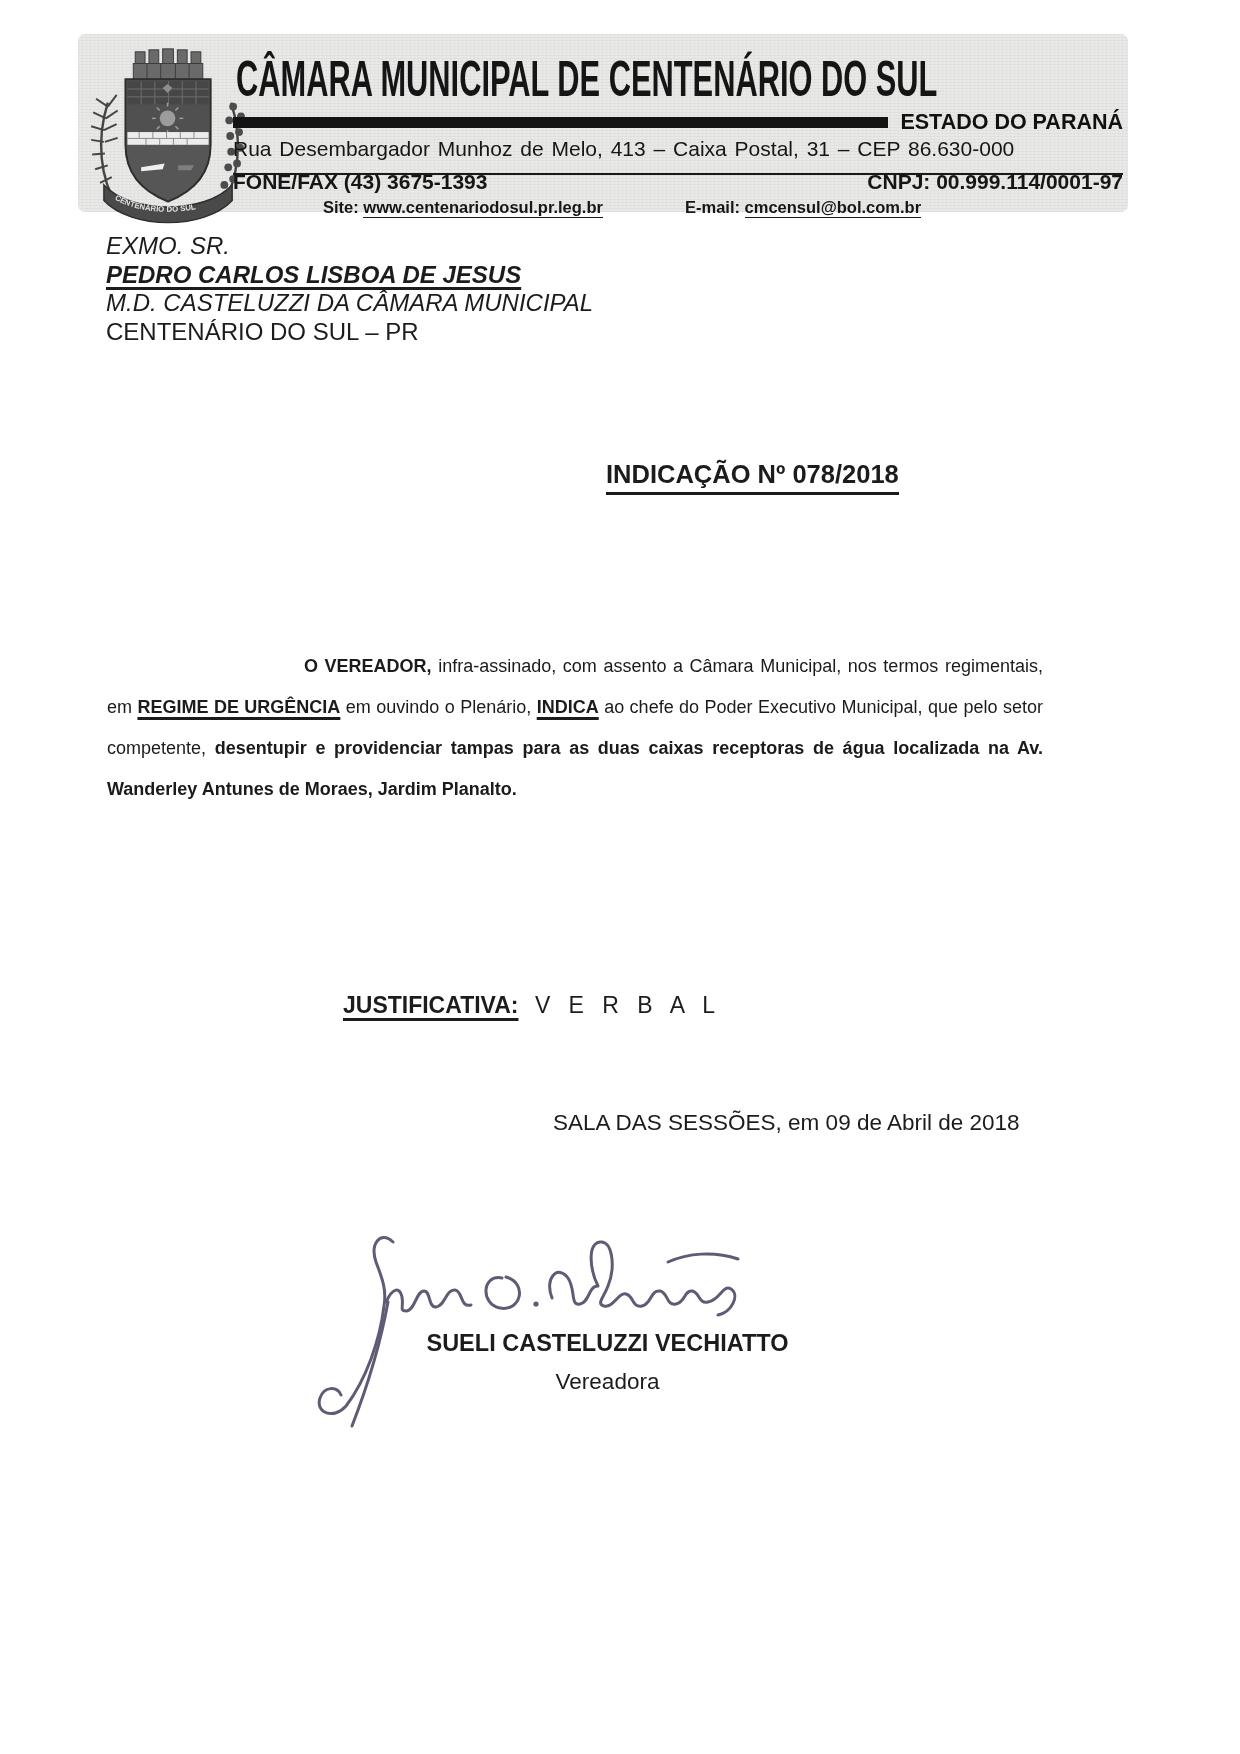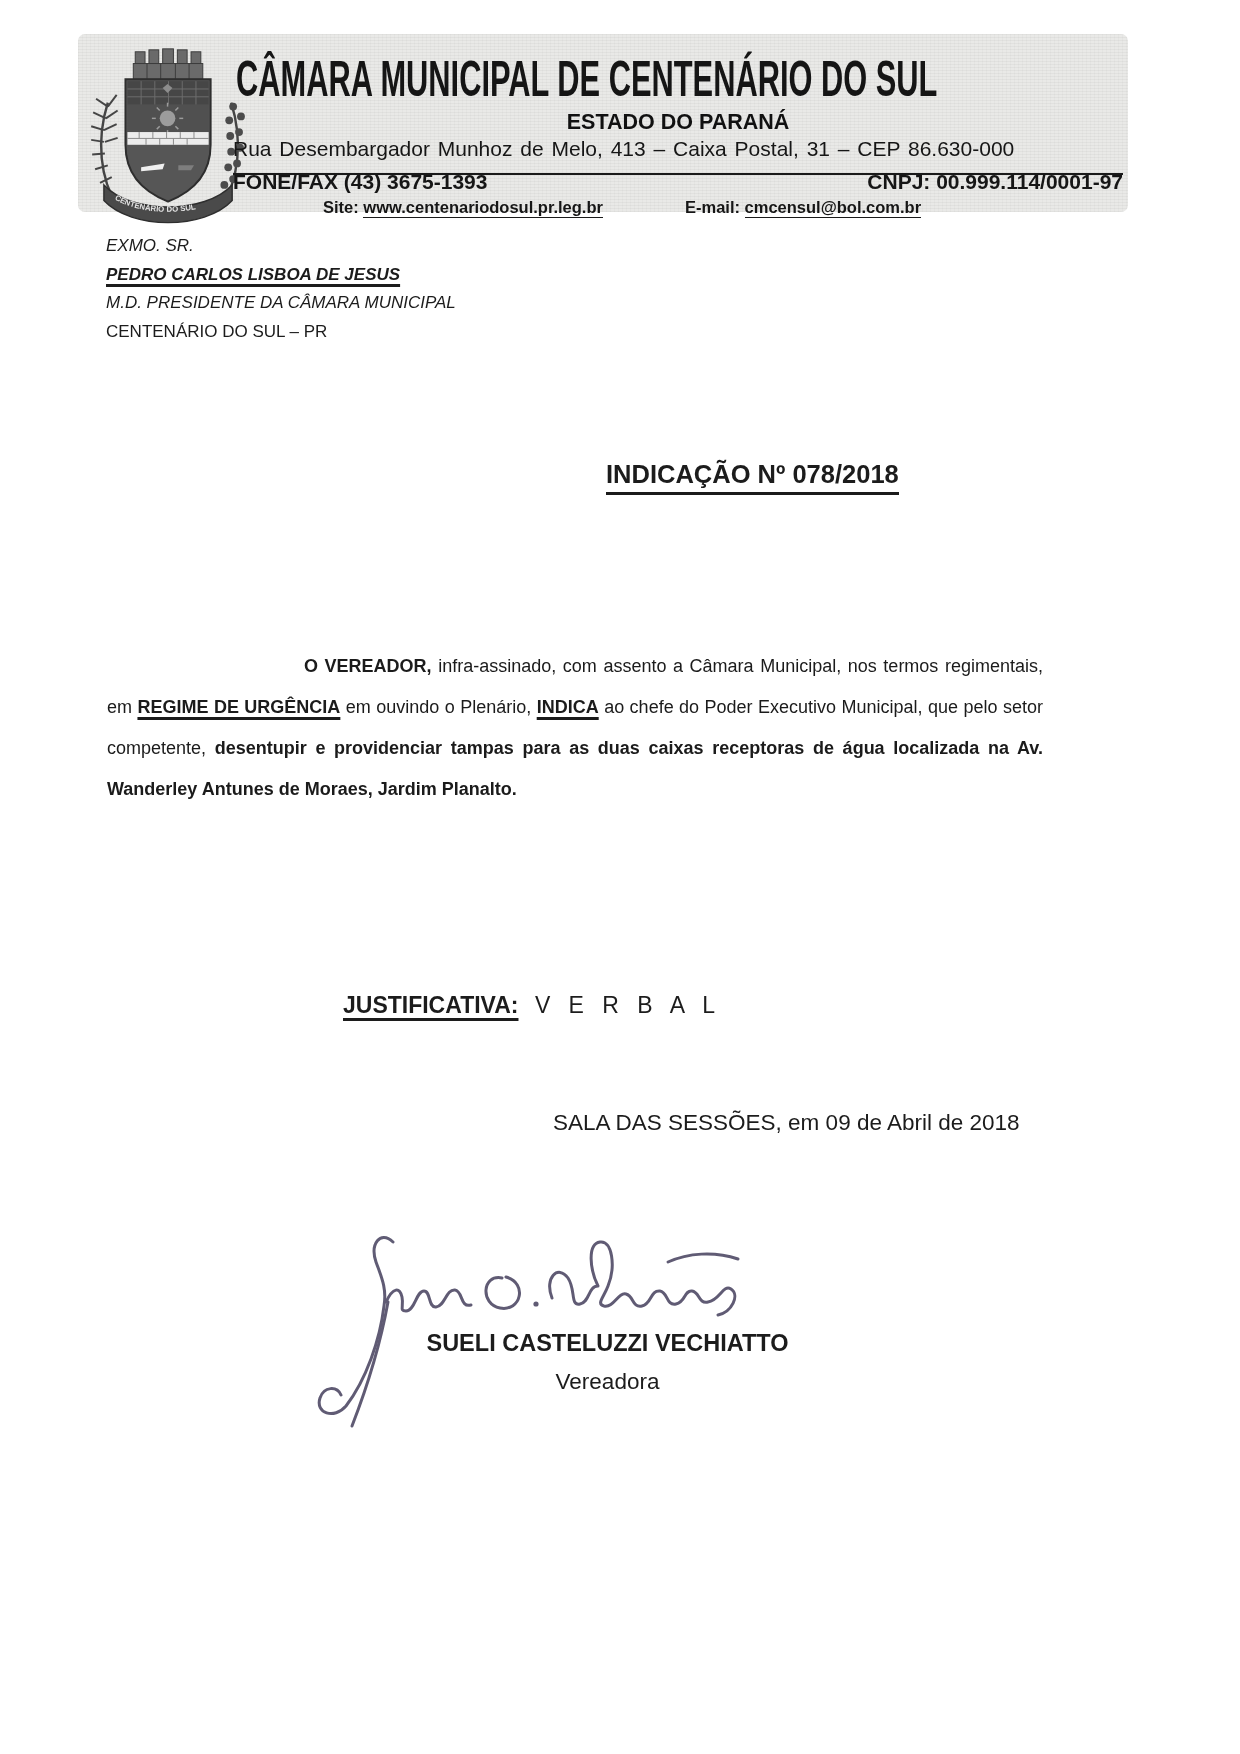--- a/index.html
+++ b/index.html
@@ -17,21 +17,21 @@
       repeating-linear-gradient(90deg, rgba(0,0,0,0.025) 0 1px, transparent 1px 4px);
   }
   .crest{position:absolute;left:6px;top:8px;width:172px;height:186px;}
   .org-title{
     position:absolute;left:158px;top:16px;white-space:nowrap;
     font-size:46px;font-weight:bold;color:#151515;letter-spacing:0px;
     transform:scale(0.67,1.08);transform-origin:left top;
   }
   .estado-row{
     position:absolute;left:155px;top:76px;width:890px;
-    display:flex;align-items:center;flex-direction:column;
+    display:flex;align-items:center;
   }
   .estado-bar{flex:1;height:11px;background:#141414;margin-right:12px;}
   .estado-label{font-size:21.5px;font-weight:bold;white-space:nowrap;color:#111;}
   .addr-row{
     position:absolute;left:155px;top:103px;width:890px;
     font-size:21px;color:#161616;word-spacing:2px;white-space:nowrap;
     border-bottom:2.5px solid #1a1a1a;padding-bottom:12px;
   }
   .phone-row{
     position:absolute;left:155px;top:136px;width:890px;
@@ -39,21 +39,21 @@
     font-size:21px;font-weight:bold;color:#161616;
   }
   .site-row{
     position:absolute;left:155px;top:164px;width:890px;
     display:flex;font-size:16.5px;font-weight:bold;color:#161616;
   }
   .site-item{margin-left:90px;}
   .email-item{margin-left:82px;}
   .u{border-bottom:1.5px solid #1a1a1a;padding-bottom:1px;}
   
-  .addressee{position:absolute;left:106px;top:232px;font-size:17px;line-height:28.5px;}
+  .addressee{position:absolute;left:106px;top:232px;font-size:24px;line-height:28.5px;}
   .adr-salutation{font-style:italic;}
   .adr-name{
     font-style:italic;font-weight:bold;
     text-decoration:underline;text-decoration-thickness:2.5px;text-underline-offset:4px;
   }
   .adr-role{font-style:italic;}
   .adr-city{font-style:normal;}
   
   .doc-title{
     position:absolute;left:606px;top:460px;
@@ -215,21 +215,21 @@
       <span class="email-item">
         <span>E-mail:</span>
         <span class="u">cmcensul@bol.com.br</span>
       </span>
     </div>
   </div>
 
   <div class="addressee">
     <div class="adr-salutation">EXMO. SR.</div>
     <div class="adr-name">PEDRO CARLOS LISBOA DE JESUS</div>
-    <div class="adr-role">M.D. PRESIDENTE DA CÂMARA MUNICIPAL</div>
+    <div class="adr-role">M.D. CASTELUZZI DA CÂMARA MUNICIPAL</div>
     <div class="adr-city">CENTENÁRIO DO SUL – PR</div>
   </div>
 
   <div class="doc-title">INDICAÇÃO Nº 078/2018</div>
 
   <div class="body-par">
     <span class="b">O VEREADOR,</span><span> infra-assinado, com assento a Câmara Municipal, nos termos regimentais, em </span><span class="bu">REGIME DE URGÊNCIA</span><span> em ouvindo o Plenário, </span><span class="bu">INDICA</span><span> ao  chefe do Poder Executivo Municipal, que pelo setor competente, </span><span class="b">desentupir e providenciar tampas para as duas caixas receptoras de água localizada na Av. Wanderley Antunes de Moraes, Jardim Planalto.</span>
   </div>
 
   <div class="justif">

